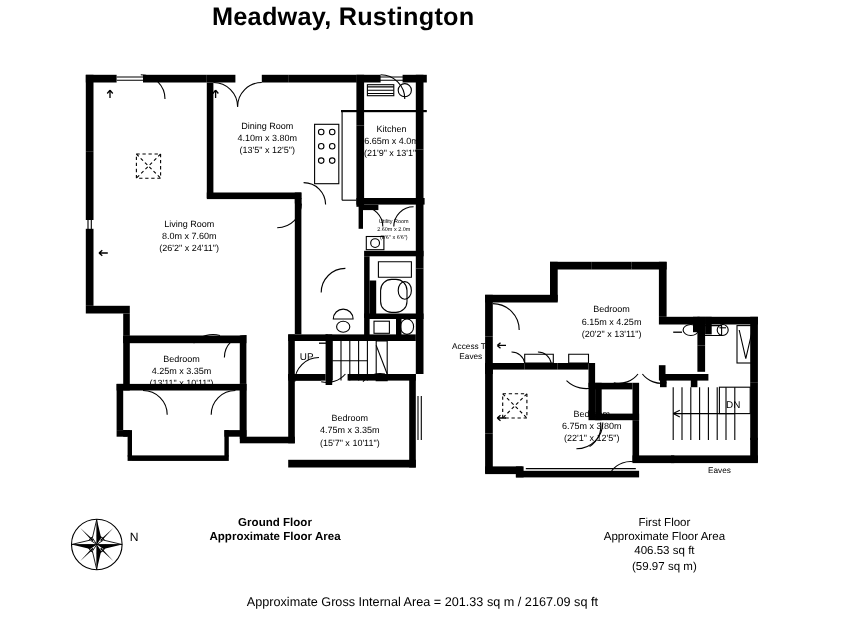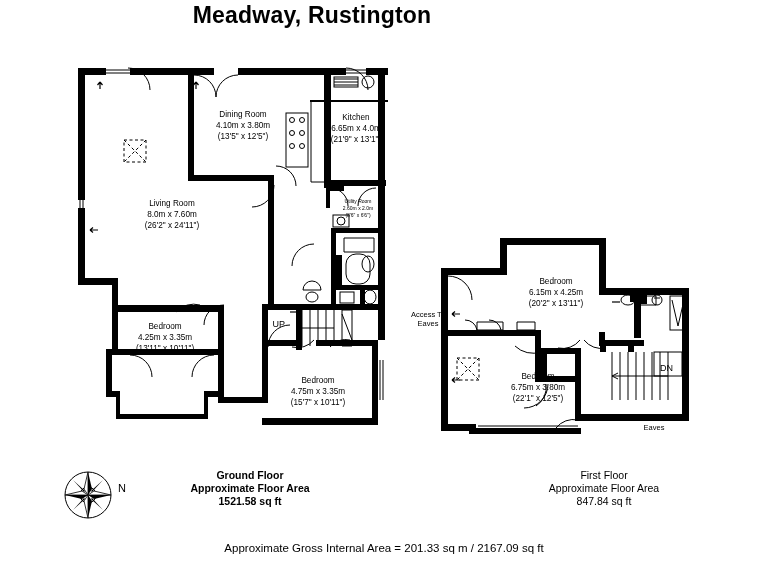--- a/index.html
+++ b/index.html
@@ -368,24 +368,24 @@
     <path d="M 15 15 L 3 4 L 4 3 Z" fill="#000000"></path>
     <path d="M -15 15 L -4 3 L -3 4 Z" fill="#000000"></path>
     <path d="M -15 -15 L -3 -4 L -4 -3 Z" fill="#000000"></path>
     <text x="30" y="-3" font-size="11" font-family="Liberation Sans, sans-serif" fill="#000000">N</text>
   </g>
 </svg>
 
 <div class="caption" id="ground-caption">
   <div>Ground Floor</div>
   <div>Approximate Floor Area</div>
-  <div>1521.58 sq ft</div>
 </div>
 
 <div class="caption" id="first-caption">
   <div>First Floor</div>
   <div>Approximate Floor Area</div>
-  <div>847.84 sq ft</div>
+  <div>406.53 sq ft</div>
+  <div>(59.97 sq m)</div>
 </div>
 
 <div id="footer-text">
   <span class="footer-line">Approximate Gross Internal Area = 201.33 sq m / 2167.09 sq ft</span>
 </div>
 
 </body></html>

